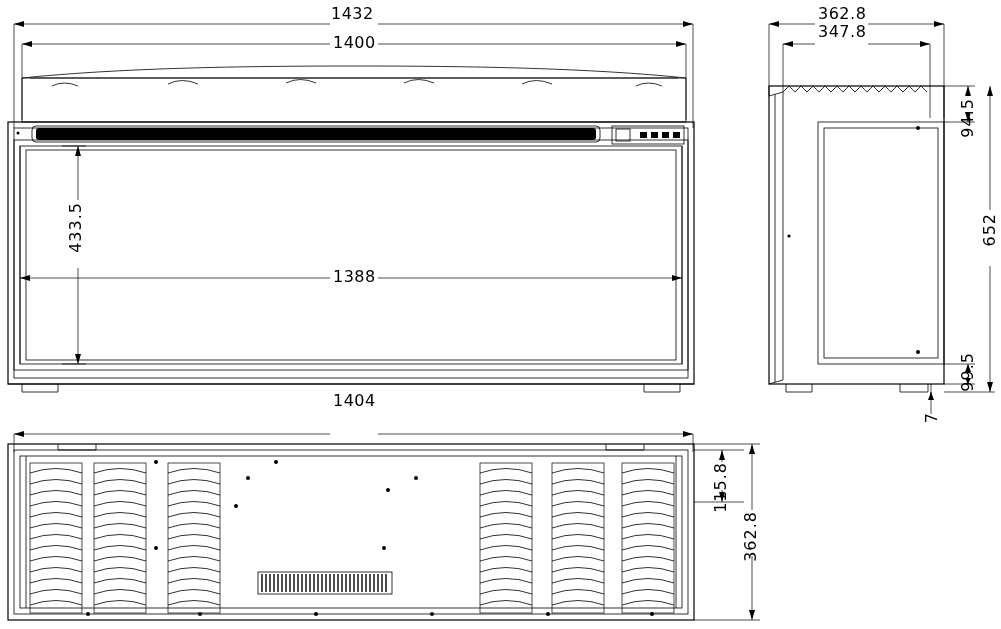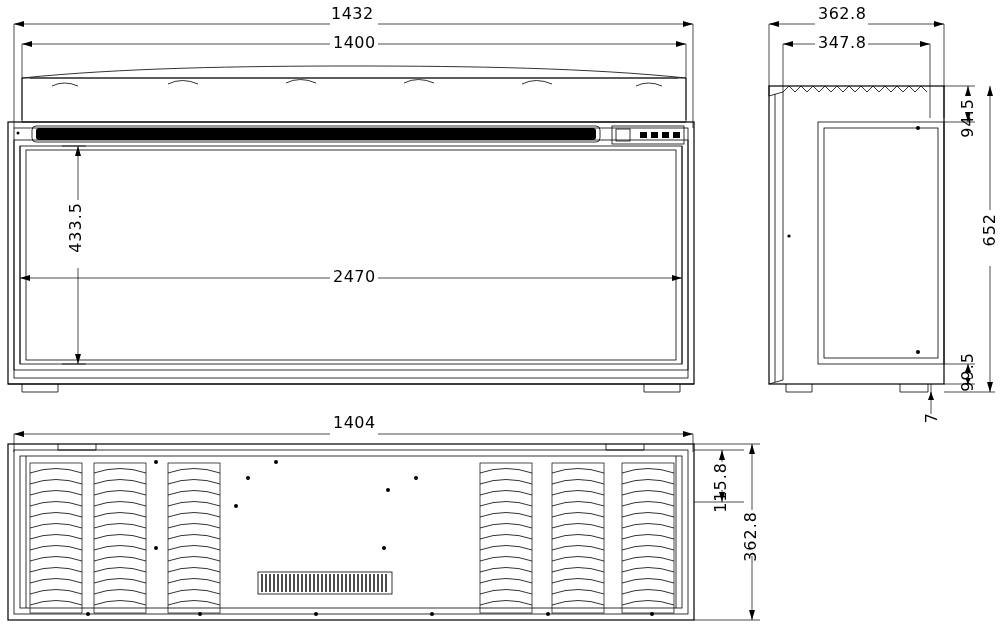--- a/index.html
+++ b/index.html
@@ -323,27 +323,27 @@
 
       <line class="ext" x1="752" y1="444" x2="752" y2="510"></line>
       <line class="ext" x1="752" y1="556" x2="752" y2="620"></line>
       <polygon class="fillblack" points="752,444 749,454 755,454"></polygon>
       <polygon class="fillblack" points="752,620 749,610 755,610"></polygon>
     </g>
   </svg>
 
   <div class="dim" style="left:331px;top:4px;">1432</div>
   <div class="dim" style="left:333px;top:33px;text-align:center;">1400</div>
-  <div class="dim" style="left:333px;top:267px;">2470</div>
+  <div class="dim" style="left:333px;top:267px;">1388</div>
   <div class="dim vert" style="left:66px;top:202px;">433.5</div>
 
   <div class="dim" style="left:818px;top:4px;">362.8</div>
-  <div class="dim" style="left:818px;top:33px;">347.8</div>
+  <div class="dim" style="left:818px;top:22px;">347.8</div>
   <div class="dim vert" style="left:958px;top:98px;">94.5</div>
   <div class="dim vert" style="left:980px;top:213px;">652</div>
   <div class="dim vert" style="left:958px;top:352px;">99.5</div>
   <div class="dim vert" style="left:922px;top:412px;">7</div>
 
-  <div class="dim" style="left:333px;top:413px;">1404</div>
+  <div class="dim" style="left:333px;top:391px;">1404</div>
   <div class="dim vert" style="left:711px;top:462px;">115.8</div>
   <div class="dim vert" style="left:741px;top:511px;">362.8</div>
 
 </div>
 
 </body></html>

